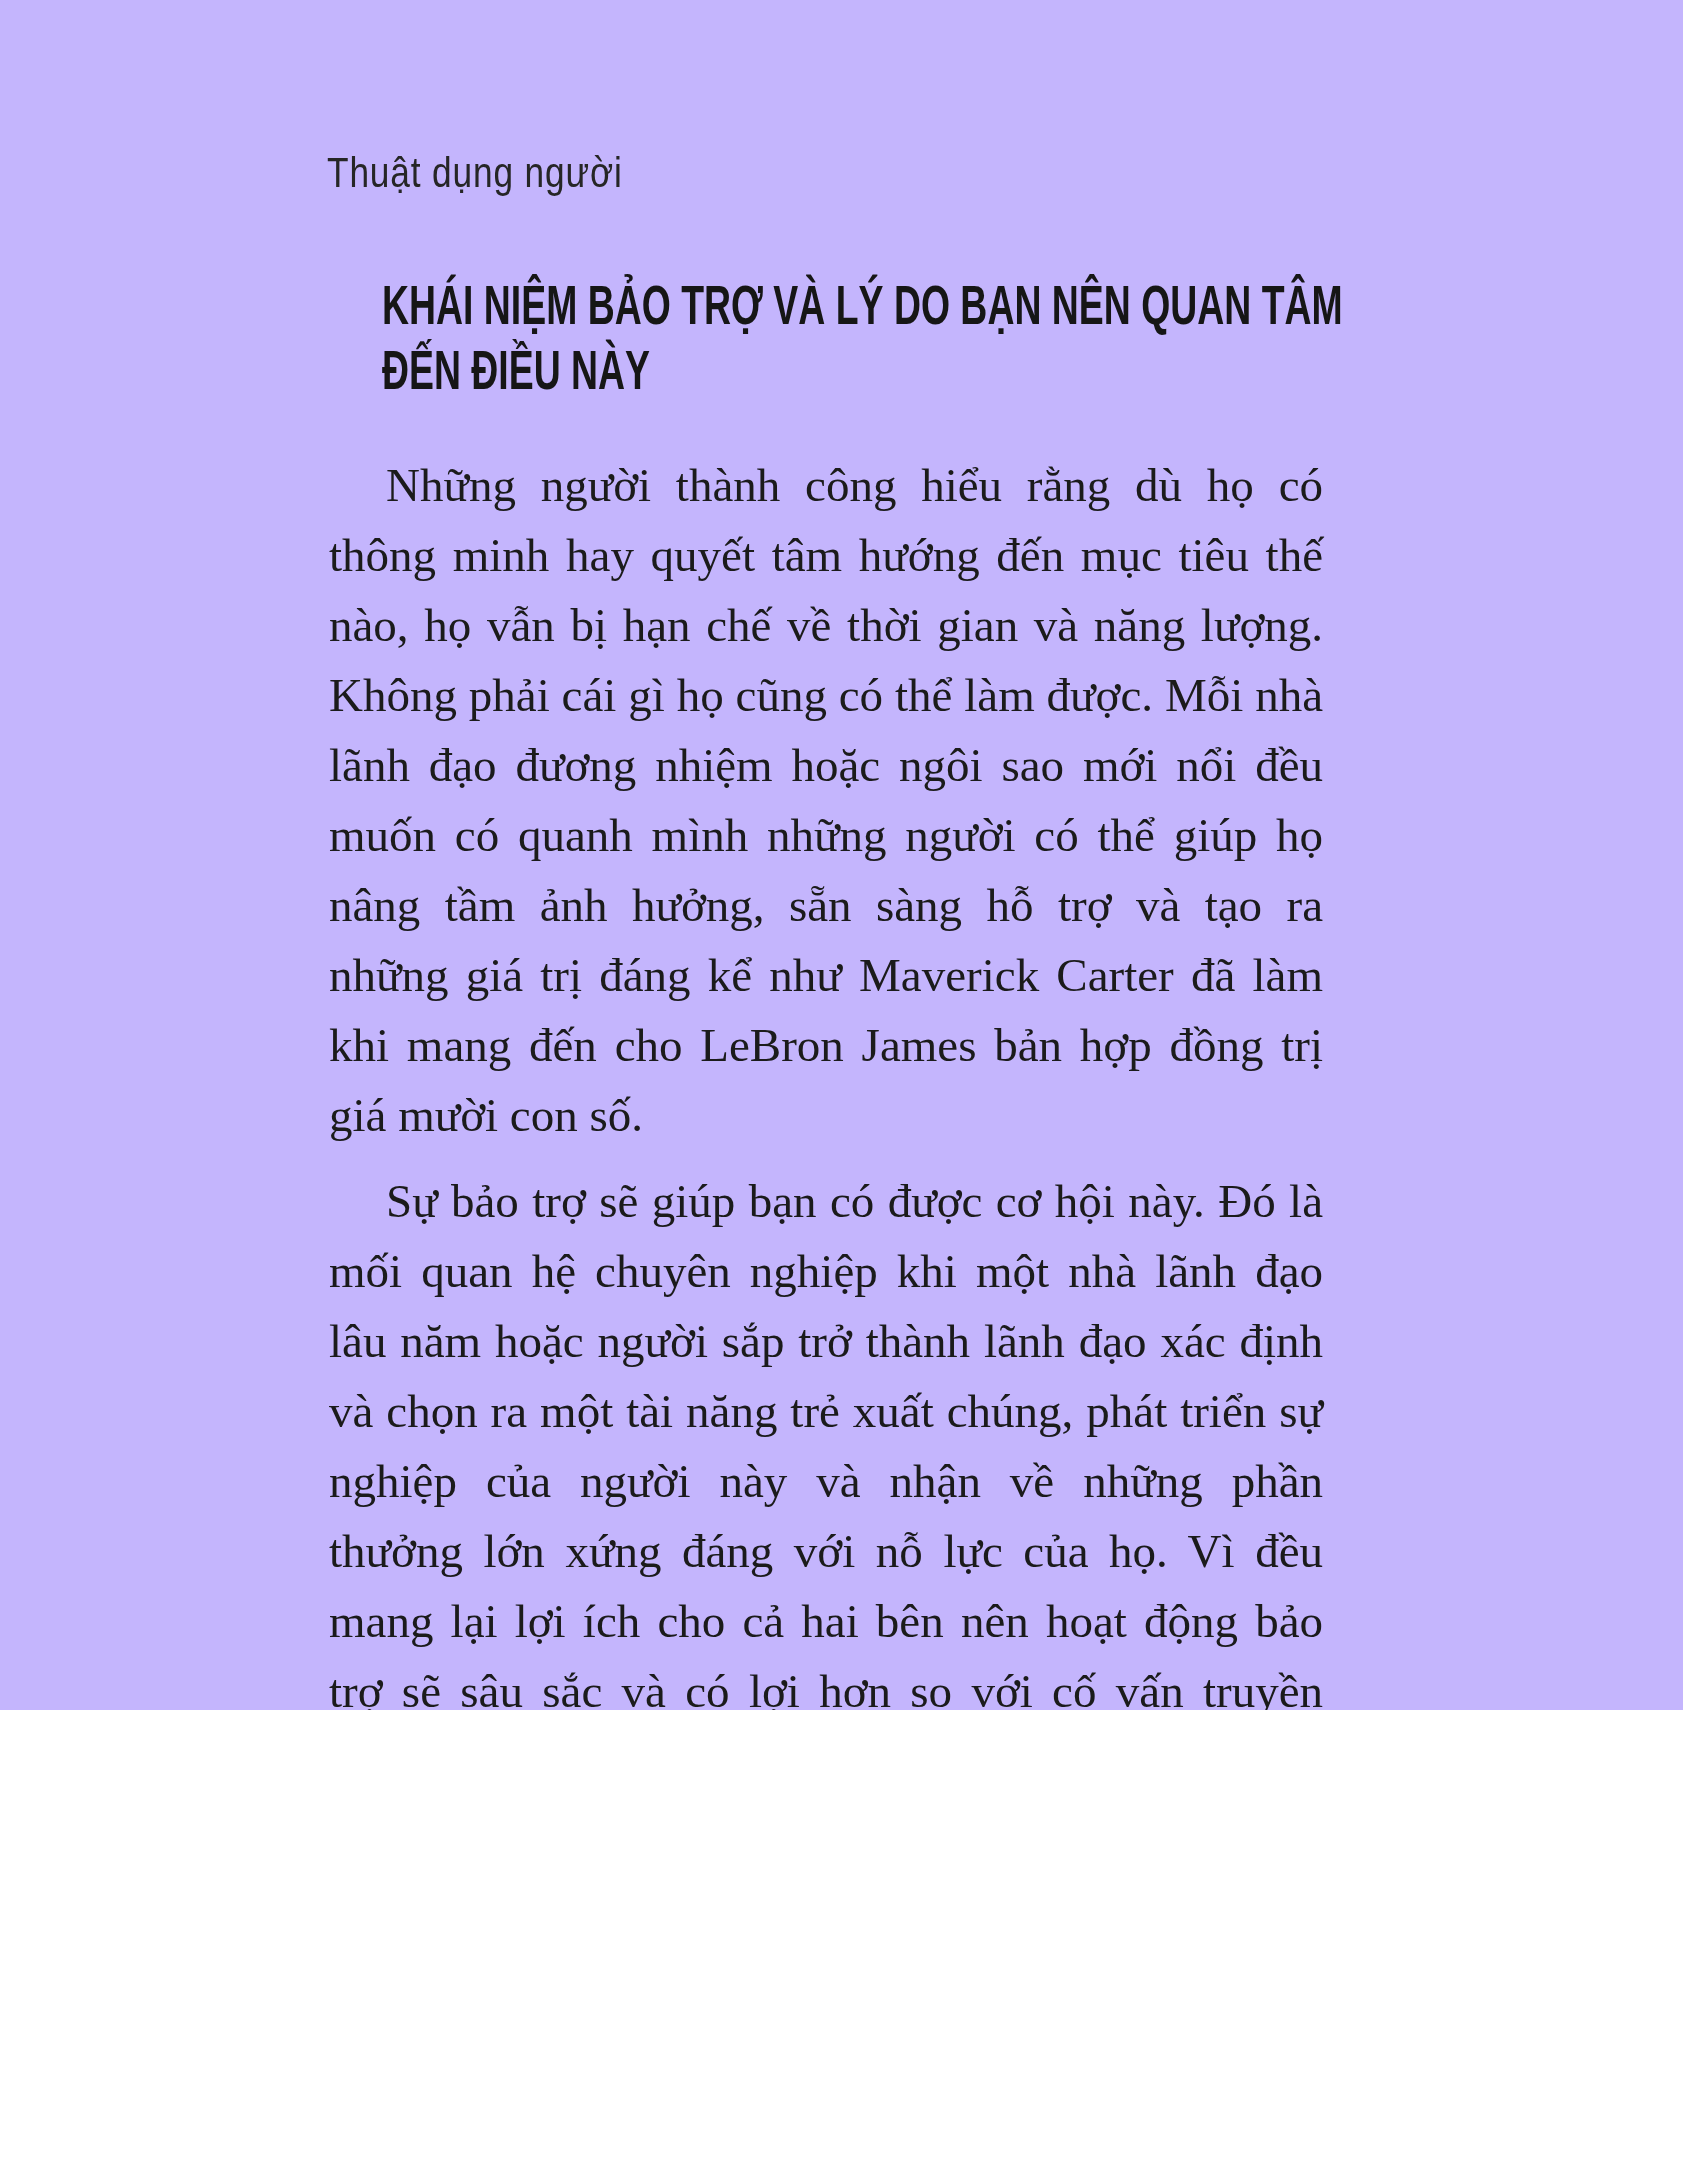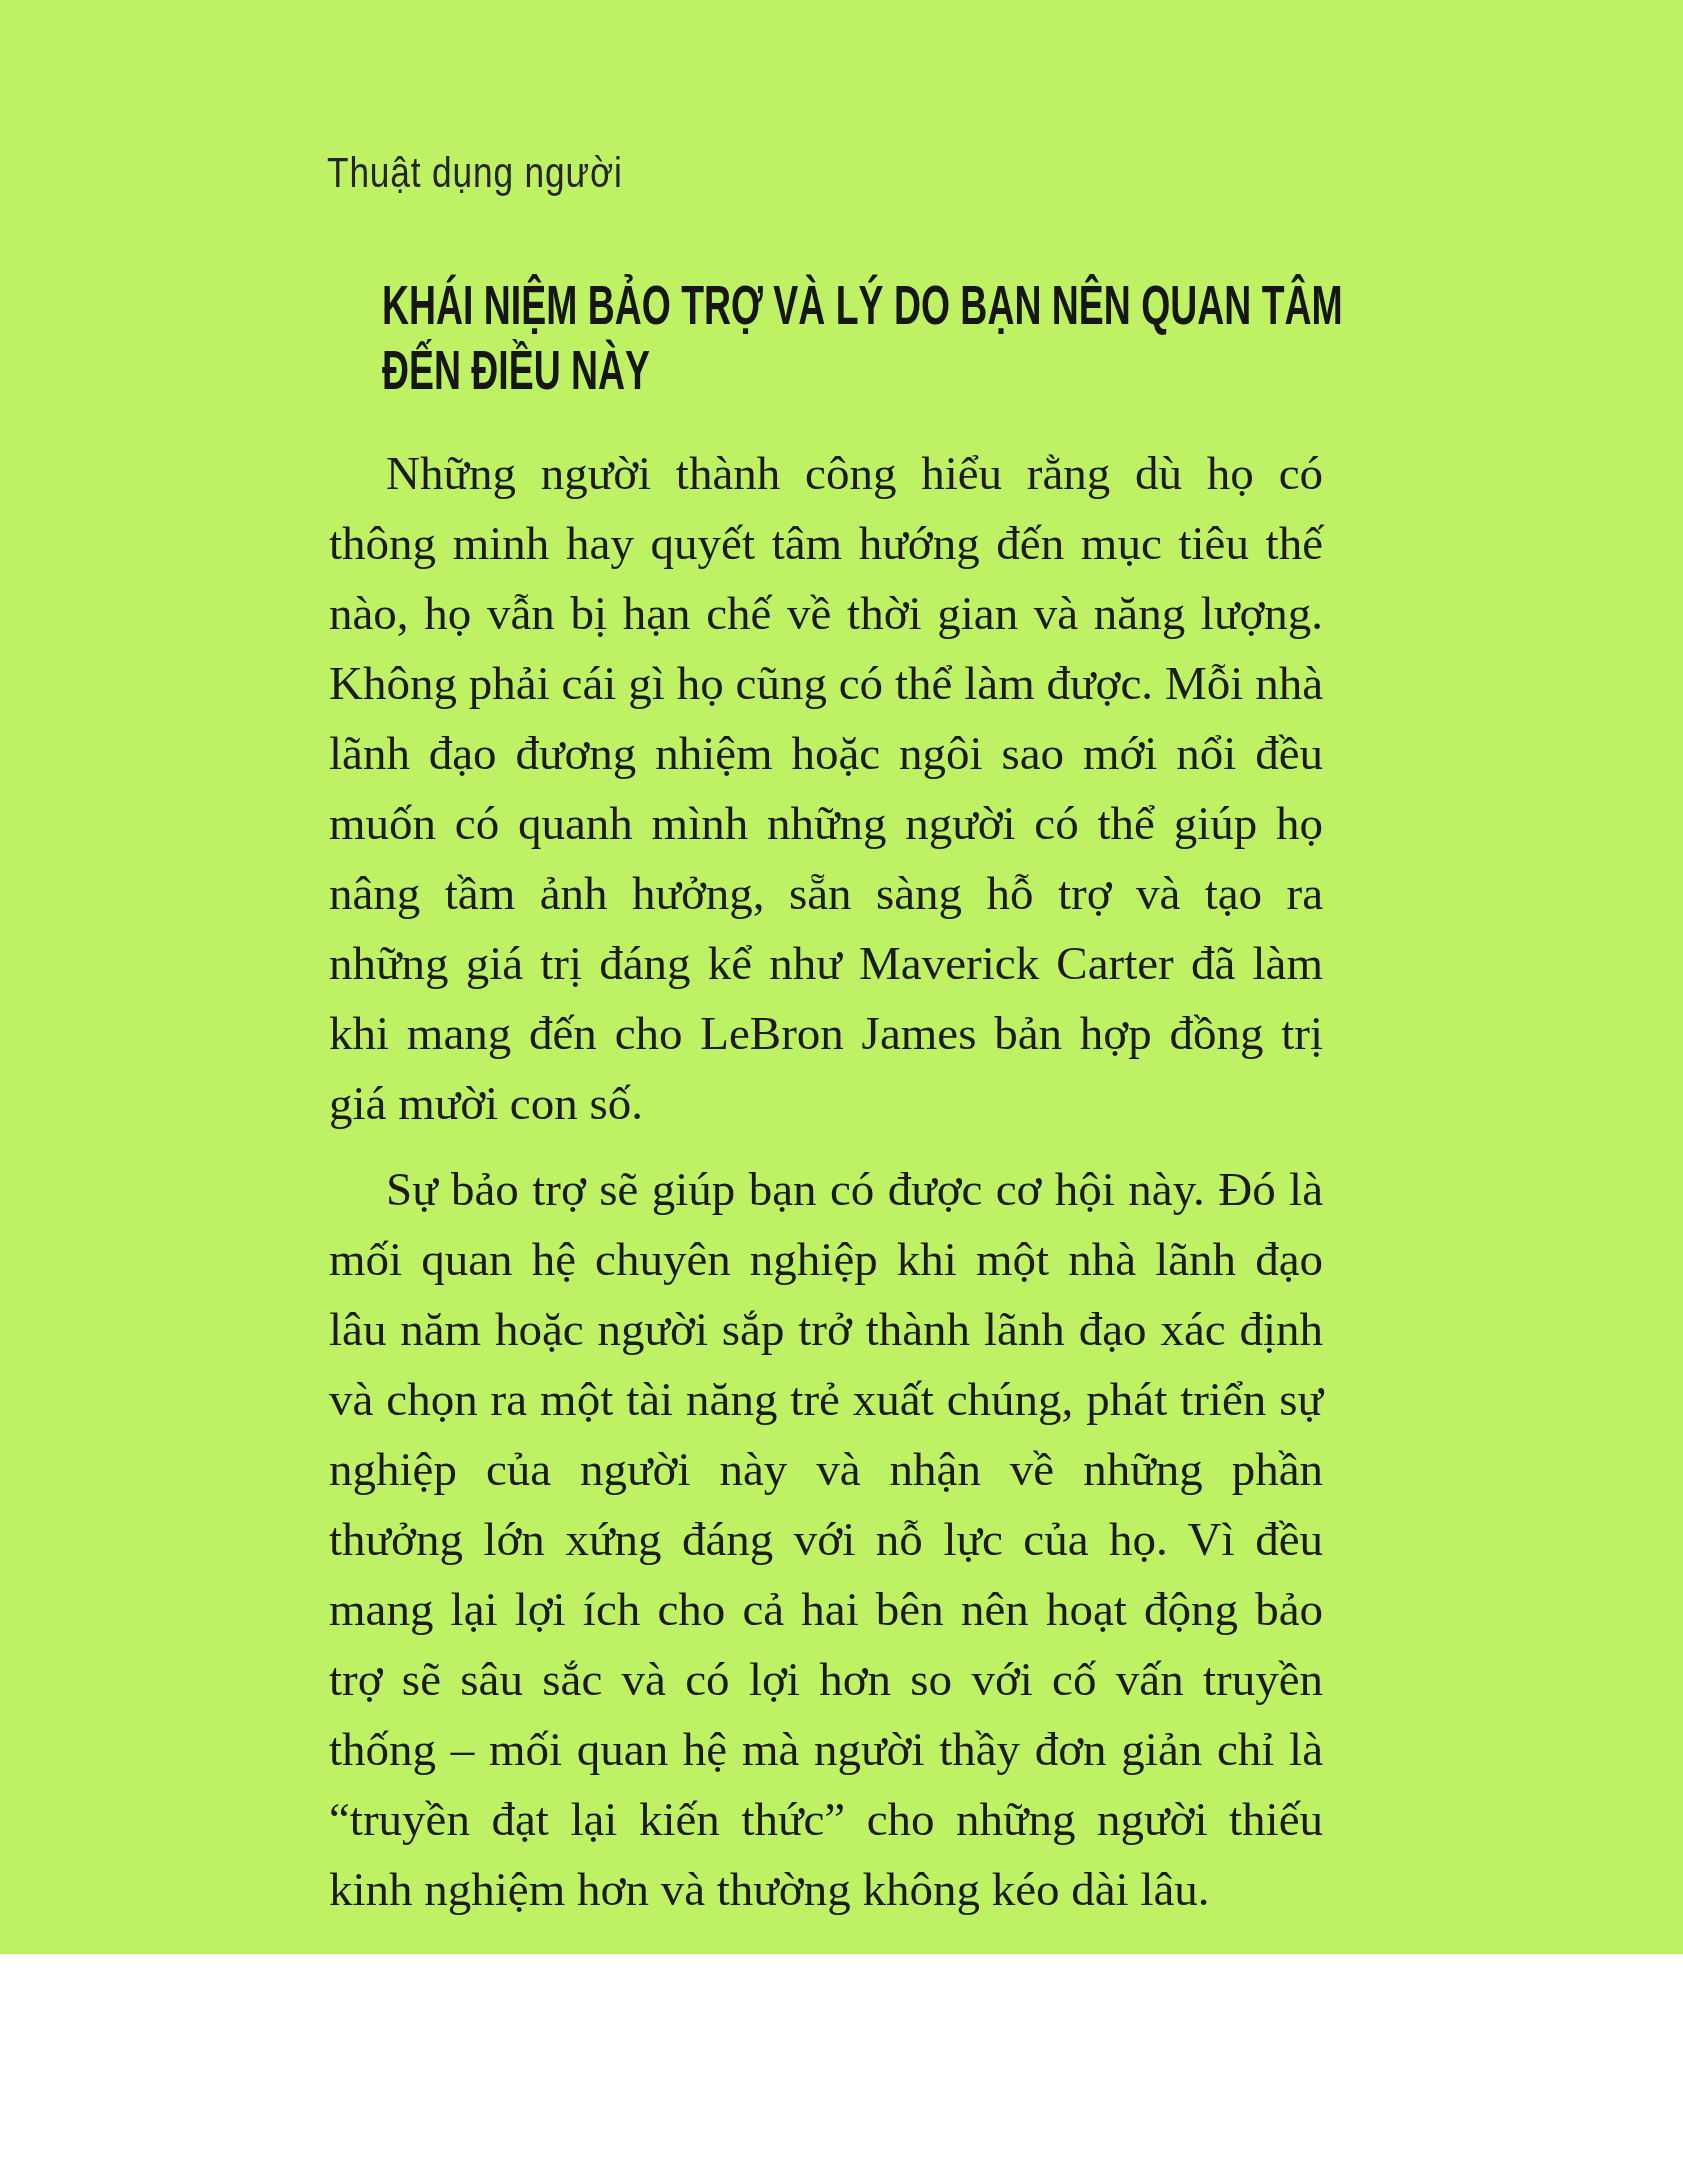--- a/index.html
+++ b/index.html
@@ -7,22 +7,22 @@
   html, body {
     width: 1683px;
     height: 2178px;
     background: #ffffff;
     font-family: "Liberation Serif", "DejaVu Serif", serif;
   }
 
   .page {
     position: relative;
     width: 1683px;
-    height: 1954px;
-    background: #bef264;
+    height: 1710px;
+    background: #c4b5fd;
     overflow: hidden;
   }
 
   .running-header {
     position: absolute;
     left: 327px;
     top: 149px;
     font-family: "Liberation Sans", "DejaVu Sans", sans-serif;
     font-weight: 400;
     font-size: 42px;
@@ -49,21 +49,21 @@
     font-size: 55px;
     letter-spacing: 0px;
     transform: scaleX(0.68);
     transform-origin: left center;
     white-space: nowrap;
   }
 
   .body-text {
     position: absolute;
     left: 329px;
-    top: 438px;
+    top: 450px;
     width: 994px;
     color: #1b1b1b;
     font-size: 47px;
     line-height: 70px;
     text-align: justify;
   }
 
   .body-text p {
     text-indent: 57px;
     margin: 0;

